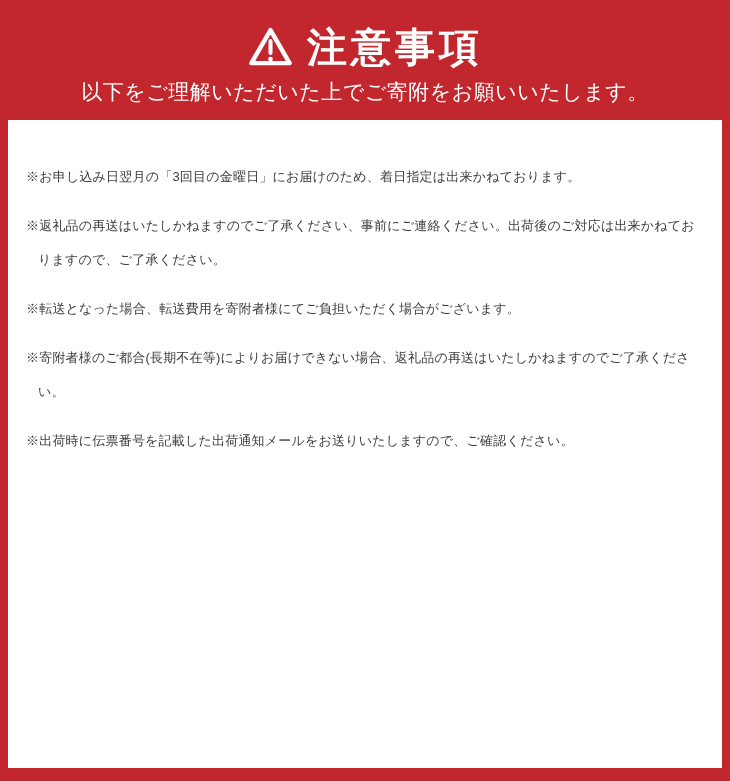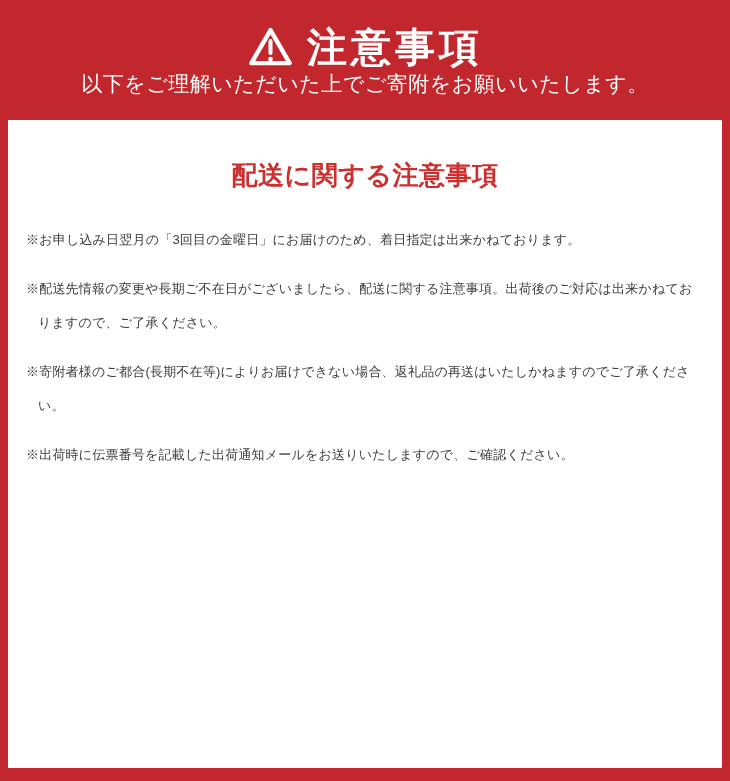--- a/index.html
+++ b/index.html
@@ -40,20 +40,21 @@
   }
   .warning-icon svg { display: block; }
   .header-title {
     font-size: 40px;
     font-weight: 600;
     letter-spacing: 4px;
     line-height: 46px;
     color: var(--white);
   }
   .header-subtitle {
+    margin-top: 8px;
     font-size: 21px;
     font-weight: 400;
     letter-spacing: 0.5px;
     color: var(--white);
   }
 
   
   .panel {
     position: absolute;
     top: 120px;
@@ -98,22 +99,22 @@
           <line x1="32" y1="21" x2="32" y2="37" stroke="#ffffff" stroke-width="5.5" stroke-linecap="round"></line>
           <circle cx="32" cy="45.5" r="3.2" fill="#ffffff"></circle>
         </svg>
       </span>
       <span class="header-title">注意事項</span>
     </div>
     <div class="header-subtitle">以下をご理解いただいた上でご寄附をお願いいたします。</div>
   </div>
 
   <div class="panel">
-    <div class="panel-title">配送に関する注意事項</div>
     <div class="notes">
         <p class="note">※お申し込み日翌月の「3回目の金曜日」にお届けのため、着日指定は出来かねております。</p>
-        <p class="note">※配送先情報の変更や長期ご不在日がございましたら、配送に関する注意事項。出荷後のご対応は出来かねておりますので、ご了承ください。</p>
+        <p class="note">※返礼品の再送はいたしかねますのでご了承ください、事前にご連絡ください。出荷後のご対応は出来かねておりますので、ご了承ください。</p>
+        <p class="note">※転送となった場合、転送費用を寄附者様にてご負担いただく場合がございます。</p>
         <p class="note">※寄附者様のご都合(長期不在等)によりお届けできない場合、返礼品の再送はいたしかねますのでご了承ください。</p>
         <p class="note">※出荷時に伝票番号を記載した出荷通知メールをお送りいたしますので、ご確認ください。</p>
       </div>
   </div>
 
 </div>
 
 </body></html>

